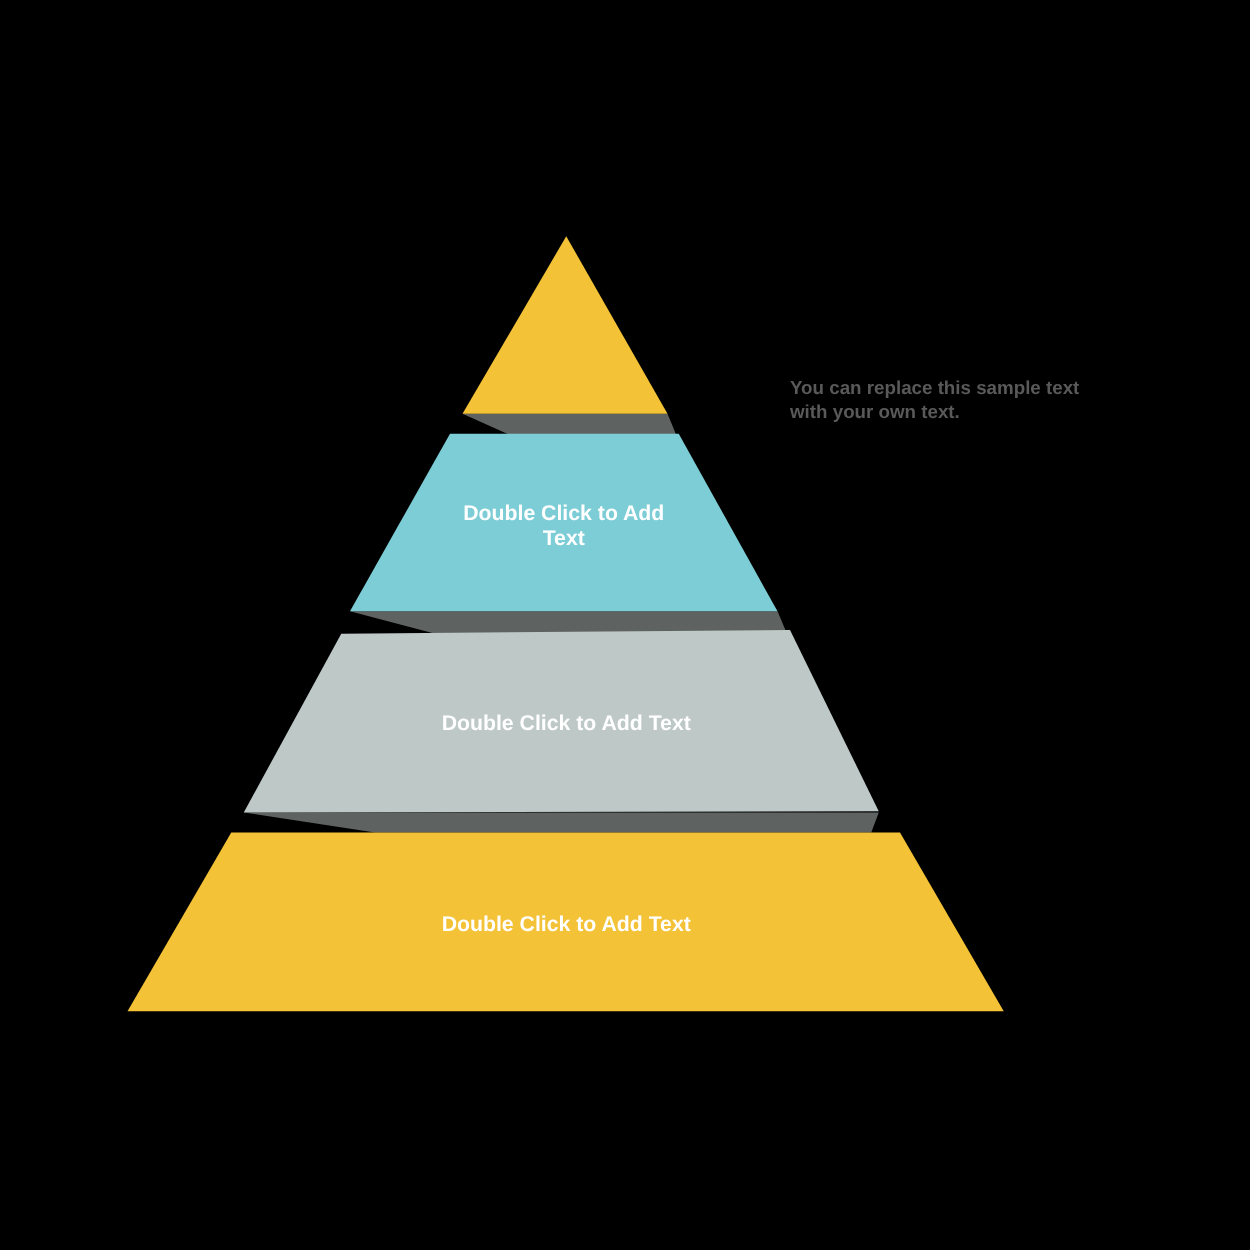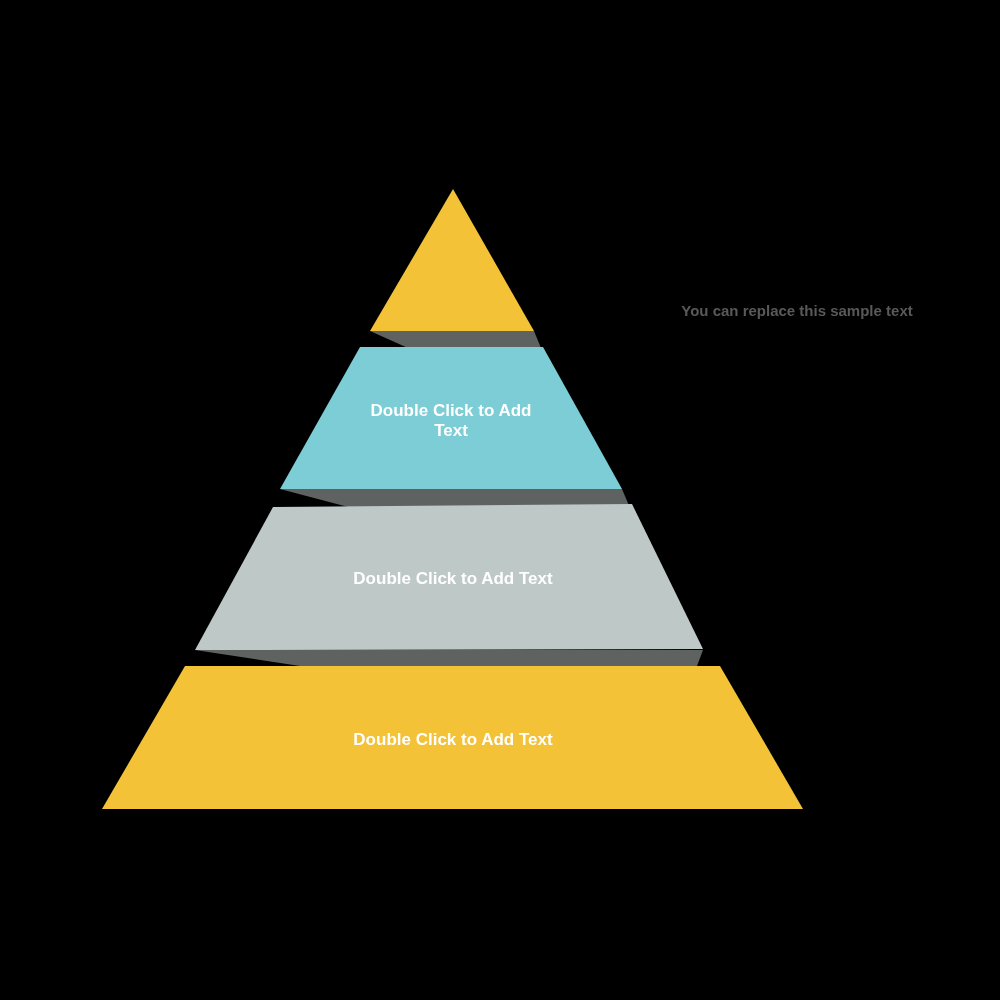--- a/index.html
+++ b/index.html
@@ -37,21 +37,20 @@
     font-weight: bold;
     letter-spacing: 0.5px;
     line-height: 25px;
     margin: 0 0 21px 0;
   }
   .annotation-body-line {
     font-size: 15px;
     font-weight: bold;
     line-height: 19px;
     margin: 0;
-    text-align: center;
   }
 </style>
 </head>
 <body>
 
 <div id="canvas" style="background: rgb(0, 0, 0);">
 
   <svg id="pyramid-svg" width="1000" height="1000" viewBox="0 0 1000 1000">
 
     <polygon points="370,331 534,331 541,348 408,348" style="fill: rgb(94, 99, 97);"></polygon>
@@ -64,15 +63,16 @@
     <polygon points="185,666 720,666 803,809 102,809" style="fill: rgb(243, 194, 55);"></polygon>
 
     <text class="layer-label" x="451" y="416" style="fill: rgb(255, 255, 255);">Double Click to Add</text>
     <text class="layer-label" x="451" y="436" style="fill: rgb(255, 255, 255);">Text</text>
     <text class="layer-label" x="453" y="584" style="fill: rgb(255, 255, 255);">Double Click to Add Text</text>
     <text class="layer-label" x="453" y="745" style="fill: rgb(255, 255, 255);">Double Click to Add Text</text>
   </svg>
 
   <div id="annotation">
     <p class="annotation-body-line" style="color: rgb(89, 89, 89);">You can replace this sample text</p>
+    <p class="annotation-body-line" style="color: rgb(89, 89, 89);">with your own text.</p>
   </div>
 
 </div>
 
 </body></html>

